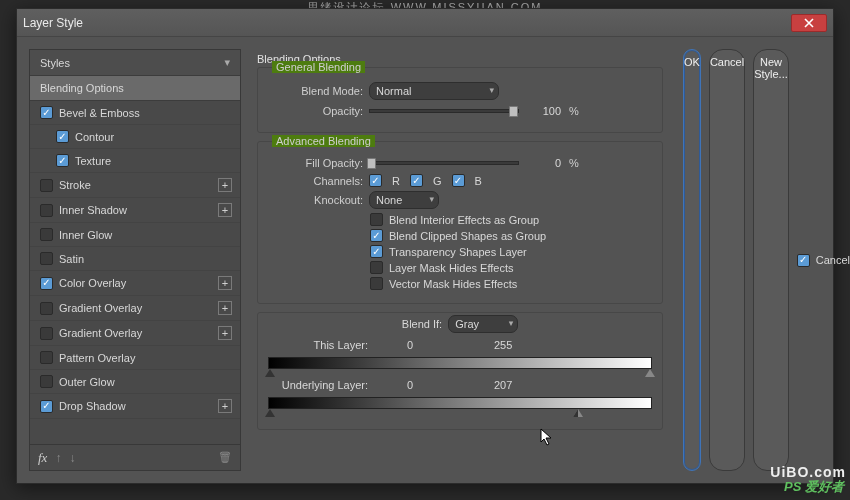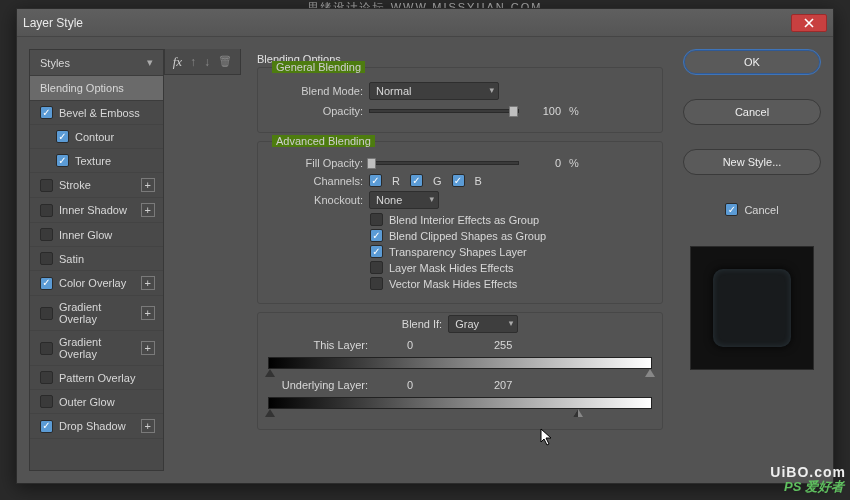--- a/index.html
+++ b/index.html
@@ -3,21 +3,21 @@
 <meta charset="utf-8">
 <style>
 *{box-sizing:border-box;margin:0;padding:0;font-family:Tahoma,Arial,sans-serif;font-size:11px;color:#d8d8d8;-webkit-font-smoothing:antialiased}
 body{background:#2a2a2a;width:850px;height:500px;overflow:hidden;position:relative}
 .dialog{position:absolute;left:16px;top:8px;right:16px;bottom:16px;background:#535353;border:1px solid #2b2b2b;box-shadow:0 4px 18px rgba(0,0,0,.5)}
 .titlebar{height:28px;background:linear-gradient(#5f5f5f,#555);border-bottom:1px solid #454545;padding:8px 6px;display:flex;align-items:center;justify-content:space-between}
 .title{font-size:12px;color:#eaeaea}
 .closebtn{width:36px;height:18px;background:#c84040;border:1px solid #9a2b2b;color:#fff;display:flex;align-items:center;justify-content:center;font-weight:bold;border-radius:2px}
 .closebtn svg{width:10px;height:10px}
 .body{display:flex;padding:12px;gap:12px;height:calc(100% - 28px)}
-.leftcol{width:212px;display:flex;flex-direction:row}
+.leftcol{width:212px;display:flex;flex-direction:column}
 .stylelist{flex:1;background:#494949;border:1px solid #383838}
 .headrow{background:#4d4d4d;padding:6px 10px;border-bottom:1px solid #3c3c3c;display:flex;justify-content:space-between;align-items:center}
 .headrow.sel{background:#6a6a6a}
 .li{display:flex;align-items:center;padding:5px 8px 5px 10px;border-bottom:1px solid #434343;gap:6px;position:relative}
 .li.sub{padding-left:26px}
 .li .lbl{flex:1}
 .cb{width:13px;height:13px;background:#3a3a3a;border:1px solid #2a2a2a;display:inline-flex;align-items:center;justify-content:center;border-radius:2px}
 .cb.on{background:#5b9bd5}
 .cb.on::after{content:"✓";color:#fff;font-size:10px;line-height:1}
 .plus{width:14px;height:14px;border:1px solid #7a7a7a;display:inline-flex;align-items:center;justify-content:center;color:#cfcfcf;font-size:11px;line-height:1}
@@ -25,40 +25,40 @@
 .fx{font-style:italic;font-family:Georgia,serif;color:#ccc;font-size:13px}
 .arrow{color:#8a8a8a;font-size:12px}
 .trash{color:#8a8a8a;margin-left:auto}
 .midcol{flex:1;padding:4px 8px 0 4px}
 .grouptitle{color:#e2e2e2;margin-bottom:2px}
 .fieldset{border:1px solid #474747;border-radius:3px;padding:8px 10px 10px 10px;margin-bottom:8px;position:relative}
 .legend{position:relative;top:-15px;left:4px;background:#4d7c0f;padding:0 4px;color:#cfcfcf;display:inline-block}
 .legend+.innerpad{margin-top:-10px}
 .row{display:flex;align-items:center;gap:6px;margin:4px 0}
 .rowlab{width:95px;text-align:right;color:#cfcfcf}
-.select{background:#3e3e3e;border:1px solid #2e2e2e;padding:2px 18px 2px 6px;position:relative;min-width:70px;border-radius:2px}
+.select{background:#3e3e3e;border:1px solid #2e2e2e;padding:2px 18px 2px 6px;position:relative;min-width:70px;border-radius:7px}
 .select.wide{min-width:130px}
 .select::after{content:"▾";position:absolute;right:4px;top:2px;color:#aaa;font-size:9px}
 .slider{height:4px;background:#3a3a3a;border:1px solid #2a2a2a;position:relative;flex:1;max-width:150px}
 .slider .thumb{position:absolute;width:9px;height:11px;background:#bfbfbf;top:-4px;border:1px solid #787878;border-radius:1px}
 .val{width:38px;text-align:right;background:transparent;padding:1px 2px}
 .pct{color:#cfcfcf}
 .chkrow{display:flex;align-items:center;gap:6px;margin:3px 0 3px 102px}
 .chgrp{display:flex;gap:10px;align-items:center}
 .blendif{display:flex;align-items:center;gap:6px;margin-bottom:6px;justify-content:center}
 .bifrow{margin:6px 0}
 .biflab{width:100px;text-align:right;display:inline-block;margin-right:14px}
 .bifval{display:inline-block;width:50px;text-align:center}
 .grad{height:12px;border:1px solid #222;background:linear-gradient(to right,#000,#fff);position:relative;margin:2px 0 10px 0}
 .tri{position:absolute;width:0;height:0;border-left:5px solid transparent;border-right:5px solid transparent;border-bottom:8px solid #888;bottom:-9px}
 .tri.blk{border-bottom-color:#333}
 .tri.half{border-bottom:8px solid #888}
 .tri.half::before{content:"";position:absolute;left:-5px;top:0;border-left:5px solid transparent;border-right:0 solid transparent;border-bottom:8px solid #333}
 .cursor{position:absolute;left:540px;top:428px;width:14px;height:18px;pointer-events:none}
-.rightcol{width:138px;display:flex;flex-direction:column;gap:24px}
+.rightcol{width:138px;display:flex;flex-direction:row;gap:8px}
 .btn{background:#5a5a5a;border:1px solid #3a3a3a;border-radius:14px;padding:6px 0;text-align:center;color:#eee}
 .btn.primary{border:1px solid #3f74b8;box-shadow:0 0 0 1px #2f5a96 inset}
 .prevrow{display:flex;align-items:center;gap:6px;justify-content:center;margin:4px 0}
 .previewbox{width:124px;height:124px;background:#111;border:1px solid #2a2a2a;margin:2px auto 0;display:flex;align-items:center;justify-content:center}
 .swatch{width:78px;height:78px;background:#181b1d;border-radius:10px;box-shadow:0 0 8px rgba(0,0,0,.8), inset 0 0 6px rgba(120,170,200,.18)}
 .watermark{position:absolute;left:0;right:0;top:0;text-align:center;color:rgba(255,255,255,.6);font-size:11px;letter-spacing:2px}
 .wm2{position:absolute;right:6px;bottom:4px;color:#5fbf5f;font-size:13px;font-weight:bold;font-style:italic}
 .ub{position:absolute;right:4px;bottom:2px;color:#eee;font-size:14px;font-weight:bold;letter-spacing:1px}
 </style>
 </head>

